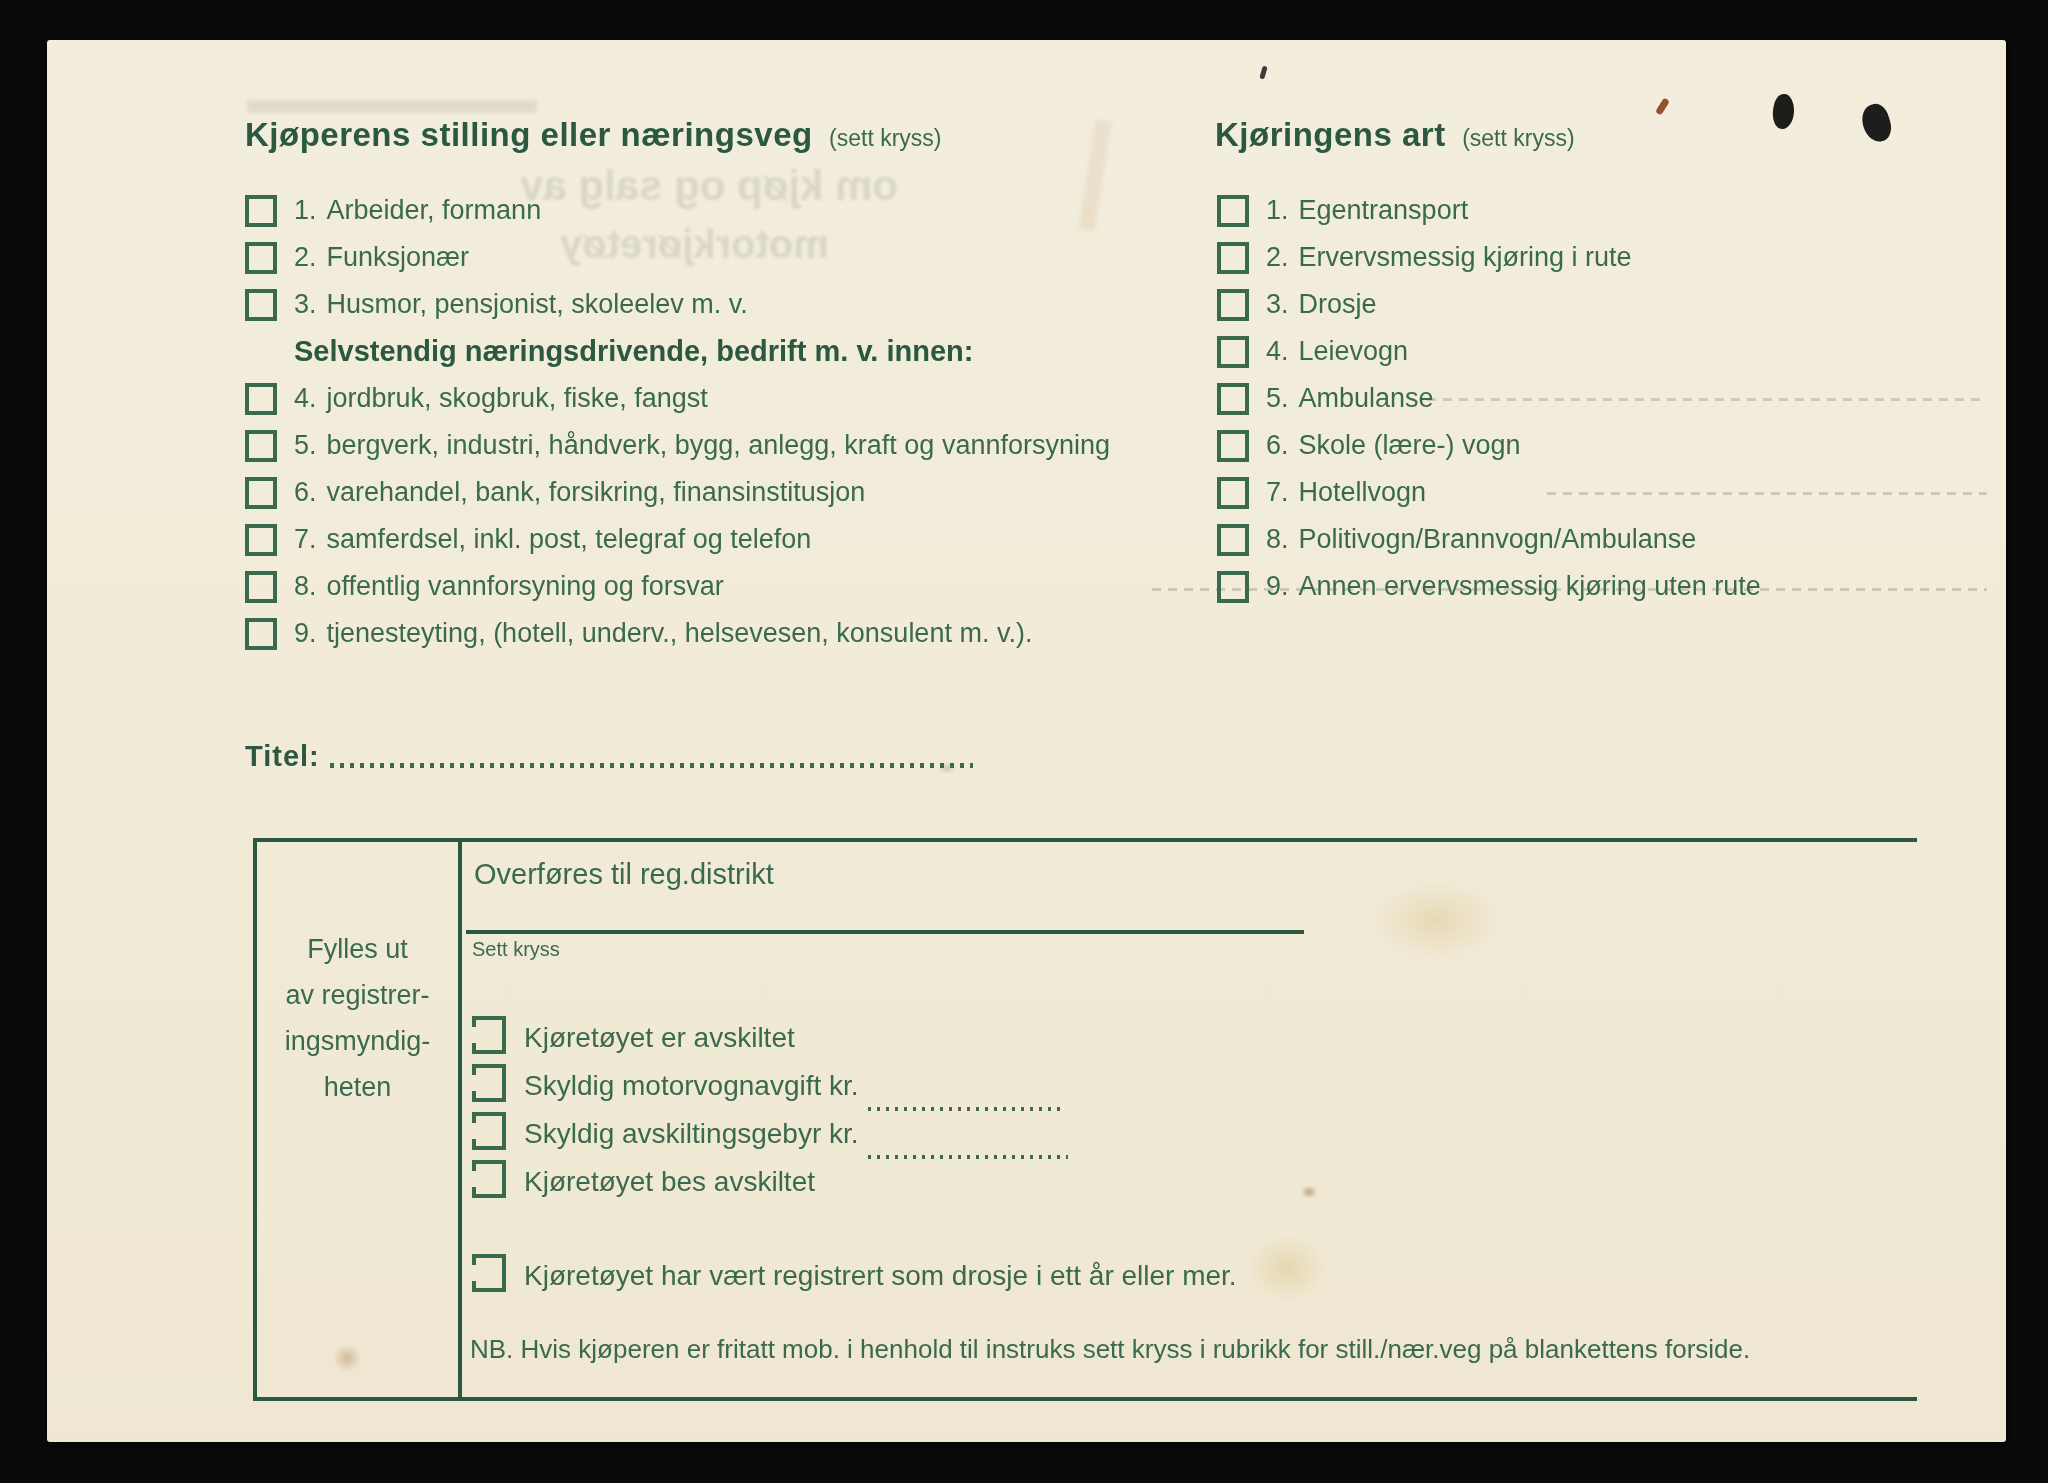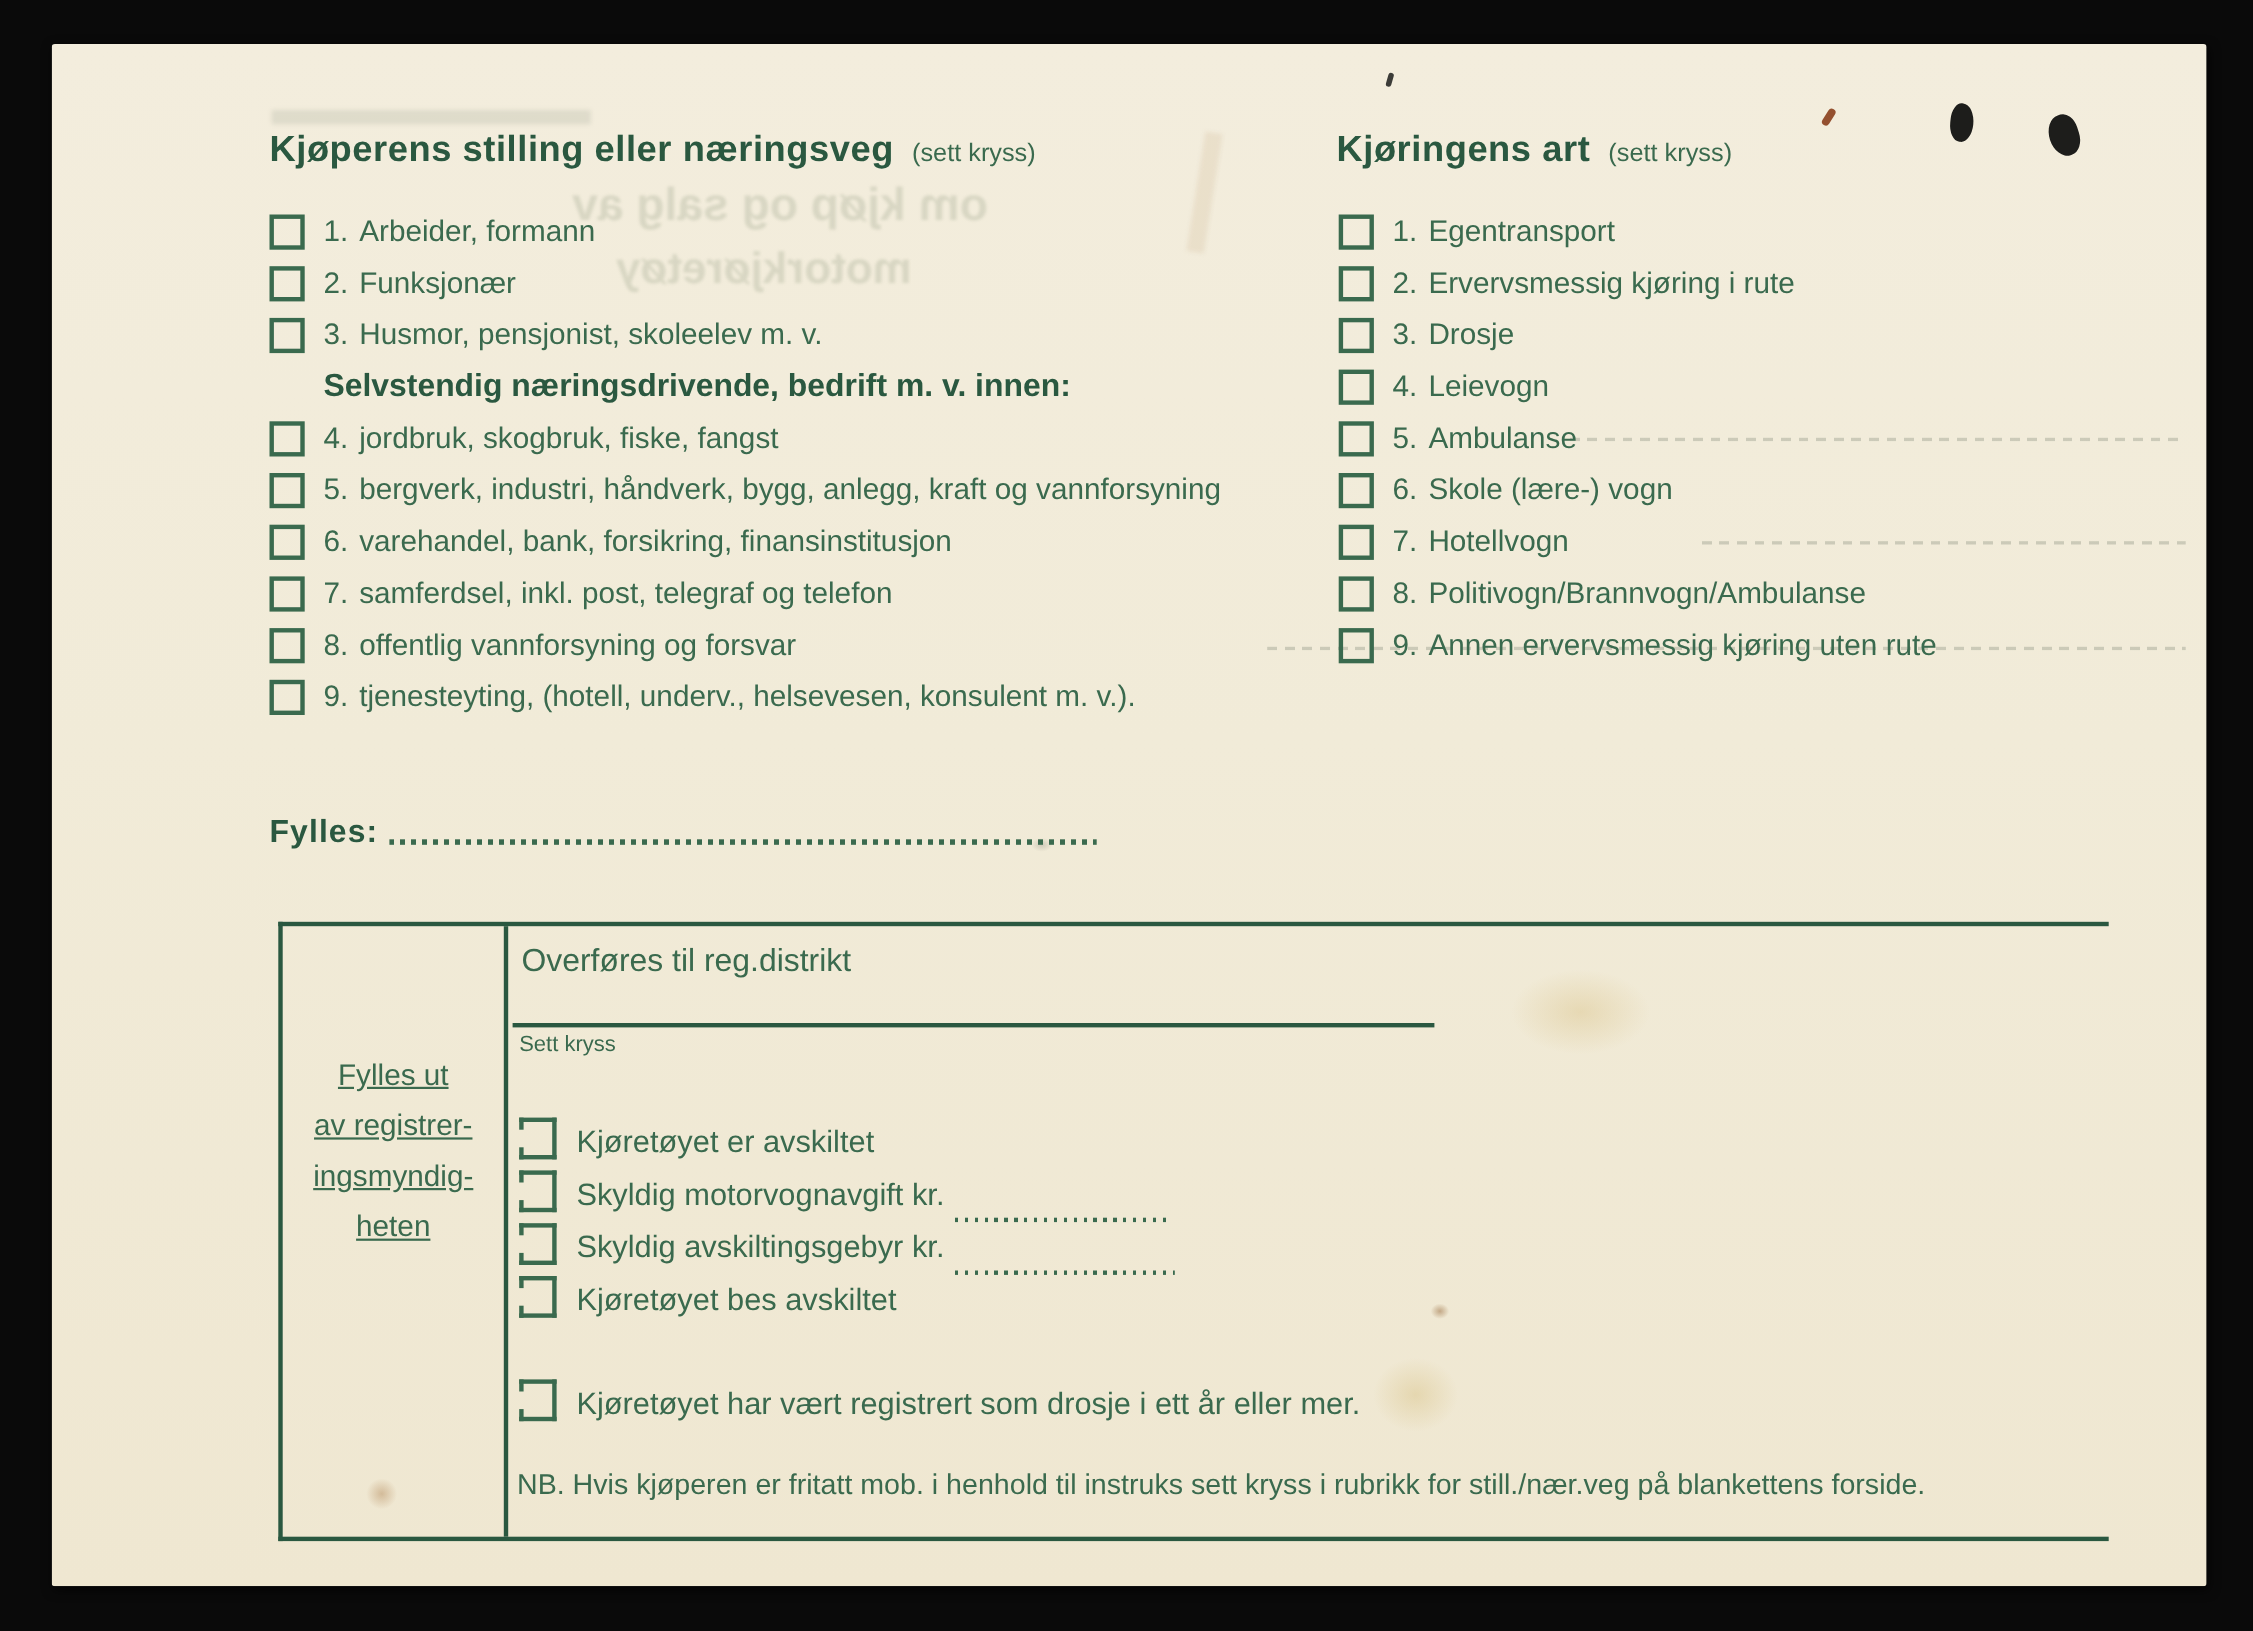--- a/index.html
+++ b/index.html
@@ -42,22 +42,22 @@
   .num{margin-right:10px;}
   .sub{font-weight:bold;color:var(--ink-strong);font-size:29px;padding-left:49px;}
   .titel{position:absolute;left:198px;top:700px;display:flex;align-items:flex-end;color:var(--ink-strong);}
   .titel .lab{font-size:29px;font-weight:bold;letter-spacing:1px;}
   .titel .dots{width:643px;height:5px;margin-left:10px;margin-bottom:5px;
     background:repeating-linear-gradient(90deg,var(--ink) 0 4px,transparent 4px 10px);}
   .regbox{position:absolute;left:206px;top:798px;width:1660px;height:555px;
     border-top:4px solid var(--ink-strong);border-left:4px solid var(--ink-strong);
     border-bottom:4px solid var(--ink-strong);}
   .divider{position:absolute;left:201px;top:0;bottom:0;width:4px;background:var(--ink-strong);}
-  .sidelabel{position:absolute;left:0;top:0;width:201px;text-align:center;padding-top:112px;
-    color:var(--ink);font-size:27px;line-height:46px;text-decoration:underline;}
+  .sidelabel{position:absolute;left:0;top:0;width:201px;text-align:center;padding-top:84px;
+    color:var(--ink);font-size:27px;line-height:46px;}
   .boxright{position:absolute;left:205px;top:0;right:0;height:100%;}
   .transfer{position:absolute;left:12px;top:16px;font-size:29px;color:var(--ink);white-space:nowrap;}
   .writeline{position:absolute;left:4px;top:88px;width:838px;height:4px;background:var(--ink-strong);}
   .settkryss{position:absolute;left:10px;top:96px;font-size:20px;color:var(--ink);}
   .row2{position:absolute;left:12px;display:flex;align-items:flex-end;height:42px;white-space:nowrap;
     color:var(--ink);font-size:28px;}
   .cb2{flex:0 0 auto;width:30px;height:30px;border:4px solid var(--ink);border-left:none;
     position:relative;margin-left:-2px;margin-right:18px;}
   .cb2::before{content:'';position:absolute;left:0;top:-4px;width:4px;height:11px;background:var(--ink);}
   .cb2::after{content:'';position:absolute;left:0;bottom:-4px;width:4px;height:11px;background:var(--ink);}
@@ -183,21 +183,21 @@
       <span>Politivogn/Brannvogn/Ambulanse</span>
     </div>
     <div class="row">
       <span class="cb"></span>
       <span class="num">9.</span>
       <span>Annen ervervsmessig kjøring uten rute</span>
     </div>
   </div>
 
   <div class="titel">
-    <span class="lab">Fylles:</span>
+    <span class="lab">Titel:</span>
     <span class="dots"></span>
   </div>
 
   <div class="regbox">
     <div class="divider"></div>
 
     <div class="sidelabel">
       <div>Fylles ut</div>
       <div>av registrer-</div>
       <div>ingsmyndig-</div>

